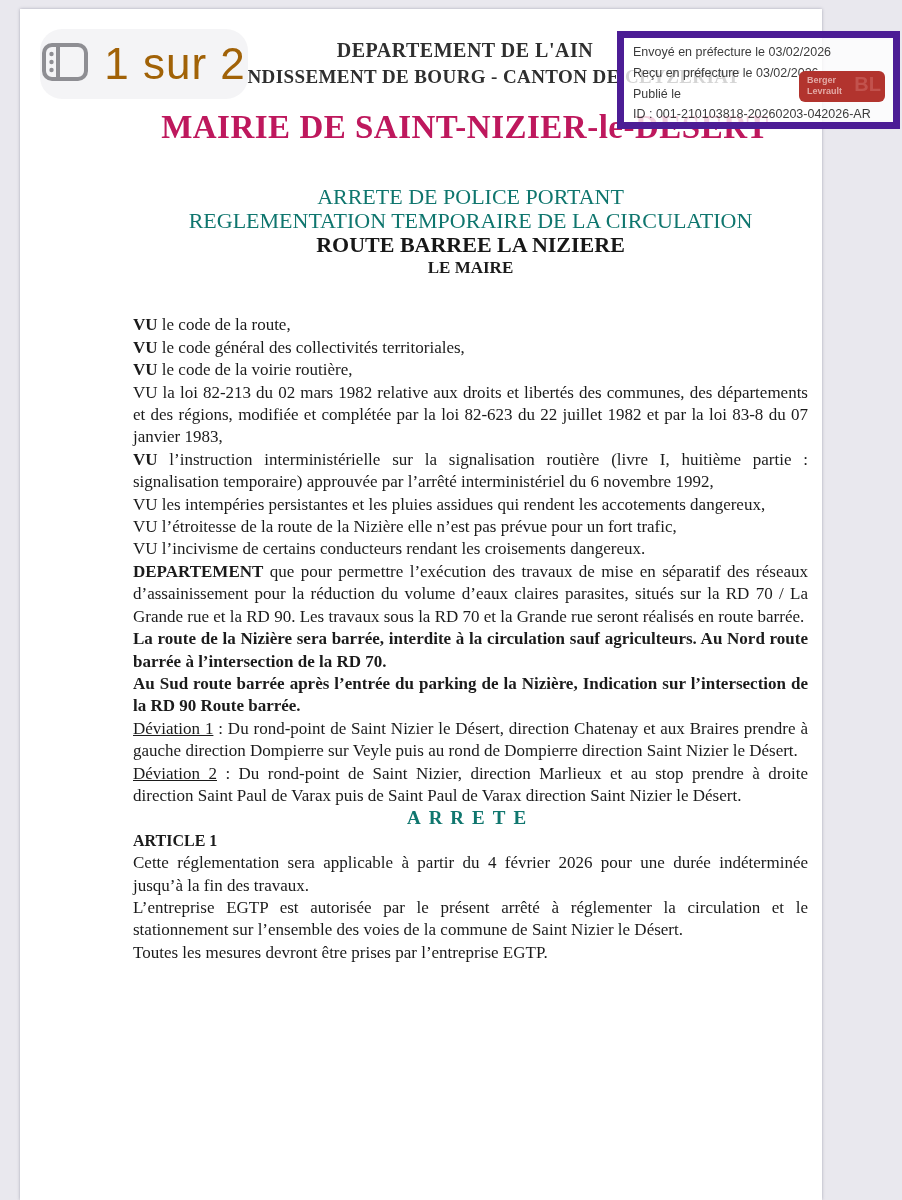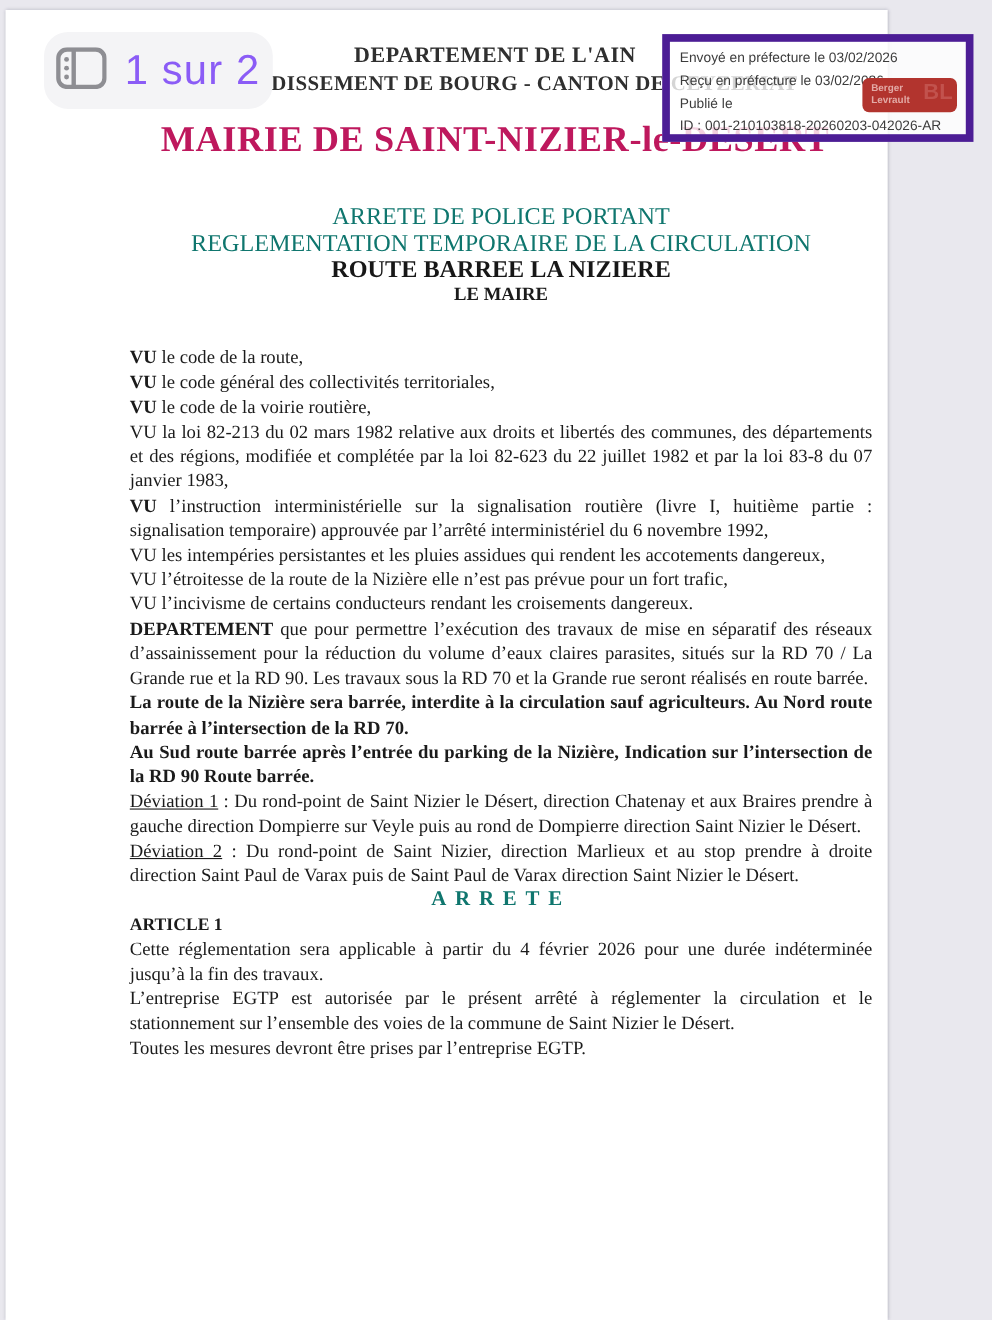--- a/index.html
+++ b/index.html
@@ -4,34 +4,34 @@
 <style>
   html,body{margin:0;padding:0;}
   body{
     width:902px;height:1200px;
     background:#e9e8ee;
     overflow:hidden;
     position:relative;
     font-family:"Liberation Serif", serif;
   }
   .page{
-    position:absolute;left:5px;top:9px;width:802px;height:1191px;
+    position:absolute;left:20px;top:9px;width:802px;height:1191px;
     background:#ffffff;
     box-shadow:0 0 3px rgba(90,90,110,.45);
   }
   
   .pill{
     position:absolute;left:40px;top:29px;width:208px;height:70px;
     background:#f4f4f6;border-radius:22px;
     display:flex;align-items:center;justify-content:center;gap:16px;
     z-index:30;
   }
   .pill .pill-label{
     font-family:"Liberation Sans", sans-serif;
-    font-size:38px;color:#8b5cf6;letter-spacing:1px;
+    font-size:44px;color:#a16207;letter-spacing:1px;
   }
   
   .stamp{
     position:absolute;left:597px;top:22px;width:269px;height:84px;
     background:rgba(255,255,255,0.80);
     border:7px solid #4c1d95;
     z-index:20;
     font-family:"Liberation Sans", sans-serif;
     font-size:12.5px;color:#3c3c3c;
   }

